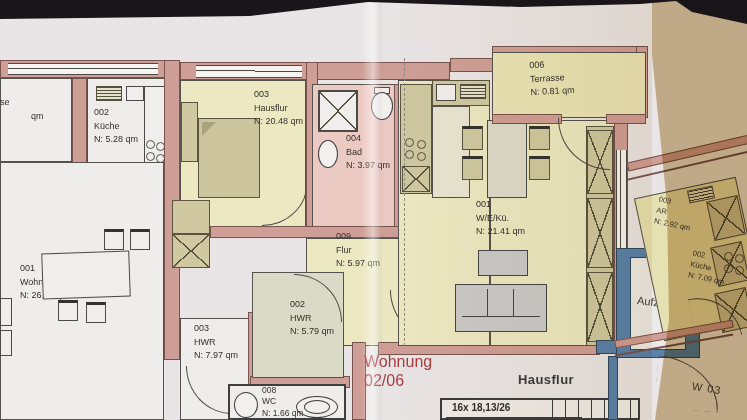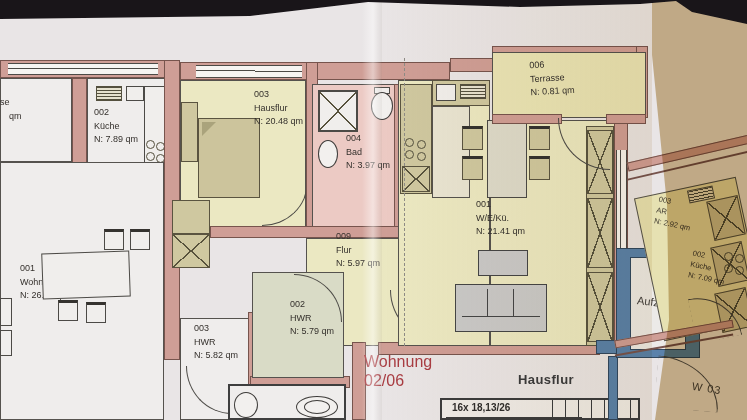--- a/index.html
+++ b/index.html
@@ -53,36 +53,36 @@
 <body>
 
 <div id="stage">
   <div id="paper">
 
     <div class="abs wall" style="left:0;top:60px;width:180px;height:18px"></div>
     <div class="abs win" style="left:8px;top:63px;width:150px;height:12px"></div>
     <div class="abs rw" style="left:0;top:78px;width:72px;height:84px"></div>
     <div class="abs lbl" style="left:0;top:96px">
       <div>se</div>
-      <div style="padding-left:9px">qm</div>
+      <div style="padding-left:31px">qm</div>
     </div>
     <div class="abs wall" style="left:72px;top:78px;width:15px;height:158px"></div>
     <div class="abs rw" style="left:87px;top:78px;width:79px;height:158px"></div>
     <div class="abs vent" style="left:96px;top:86px;width:26px;height:15px"></div>
     <div class="abs furnw" style="left:126px;top:86px;width:18px;height:15px"></div>
     <div class="abs furnw" style="left:144px;top:86px;width:22px;height:150px"></div>
     <div class="burner" style="left:146px;top:140px"></div>
     <div class="burner" style="left:156px;top:142px"></div>
     <div class="burner" style="left:146px;top:152px"></div>
     <div class="burner" style="left:156px;top:154px"></div>
     <div class="abs furnw xbox" style="left:145px;top:172px;width:20px;height:26px"></div>
     <div class="abs lbl" style="left:94px;top:106px">
       <div>002</div>
       <div>Küche</div>
-      <div>N: 7.89 qm</div>
+      <div>N: 5.28 qm</div>
     </div>
     <div class="abs wall" style="left:60px;top:162px;width:13px;height:44px"></div>
     <div class="abs balc" style="left:0;top:190px;width:62px;height:16px"></div>
     <div class="abs rw" style="left:0;top:162px;width:164px;height:258px"></div>
     <div class="abs lbl" style="left:20px;top:262px">
       <div>001</div>
       <div>Wohnen/Essen</div>
       <div>N: 26.45 qm</div>
     </div>
     <div class="abs furnw chair" style="left:104px;top:229px;width:20px;height:21px"></div>
@@ -90,29 +90,34 @@
     <div class="abs furnw" style="left:42px;top:252px;width:88px;height:46px;transform:rotate(-2deg)"></div>
     <div class="abs furnw chair" style="left:58px;top:300px;width:20px;height:21px"></div>
     <div class="abs furnw chair" style="left:86px;top:302px;width:20px;height:21px"></div>
     <div class="abs furnw" style="left:0;top:298px;width:12px;height:28px"></div>
     <div class="abs furnw" style="left:0;top:330px;width:12px;height:26px"></div>
     <div class="abs wall" style="left:164px;top:60px;width:16px;height:300px"></div>
     <div class="abs rw" style="left:180px;top:318px;width:70px;height:102px"></div>
     <div class="abs lbl" style="left:194px;top:322px">
       <div>003</div>
       <div>HWR</div>
-      <div>N: 5.82 qm</div>
+      <div>N: 7.97 qm</div>
     </div>
     <div class="abs arc bl" style="left:186px;top:366px;width:46px;height:48px"></div>
     <div class="abs wall" style="left:248px;top:312px;width:14px;height:108px"></div>
     <div class="abs wall" style="left:250px;top:376px;width:100px;height:12px"></div>
     <div class="abs rw" style="left:228px;top:384px;width:118px;height:36px;border-width:2px;border-color:#3e3e3e"></div>
     <div class="abs ell" style="left:234px;top:392px;width:24px;height:26px"></div>
     <div class="abs ell" style="left:296px;top:396px;width:42px;height:22px"></div>
     <div class="abs ell" style="left:304px;top:400px;width:26px;height:14px"></div>
+    <div class="abs lbl" style="left:262px;top:385px;font-size:8.5px;line-height:1.35">
+      <div>008</div>
+      <div>WC</div>
+      <div>N: 1.66 qm</div>
+    </div>
 
     <div class="abs wall" style="left:180px;top:62px;width:270px;height:18px"></div>
     <div class="abs win" style="left:196px;top:65px;width:106px;height:13px"></div>
     <div class="abs ry" style="left:180px;top:80px;width:126px;height:150px"></div>
     <div class="abs furn" style="left:181px;top:102px;width:17px;height:60px"></div>
     <div class="abs furn" style="left:198px;top:118px;width:62px;height:80px;background:#ccc49c"></div>
     <div class="abs pillow" style="left:202px;top:122px;width:14px;height:14px"></div>
     <div class="abs furn" style="left:172px;top:200px;width:38px;height:34px"></div>
     <div class="abs furn xbox" style="left:172px;top:234px;width:38px;height:34px"></div>
     <div class="abs lbl" style="left:254px;top:88px">

